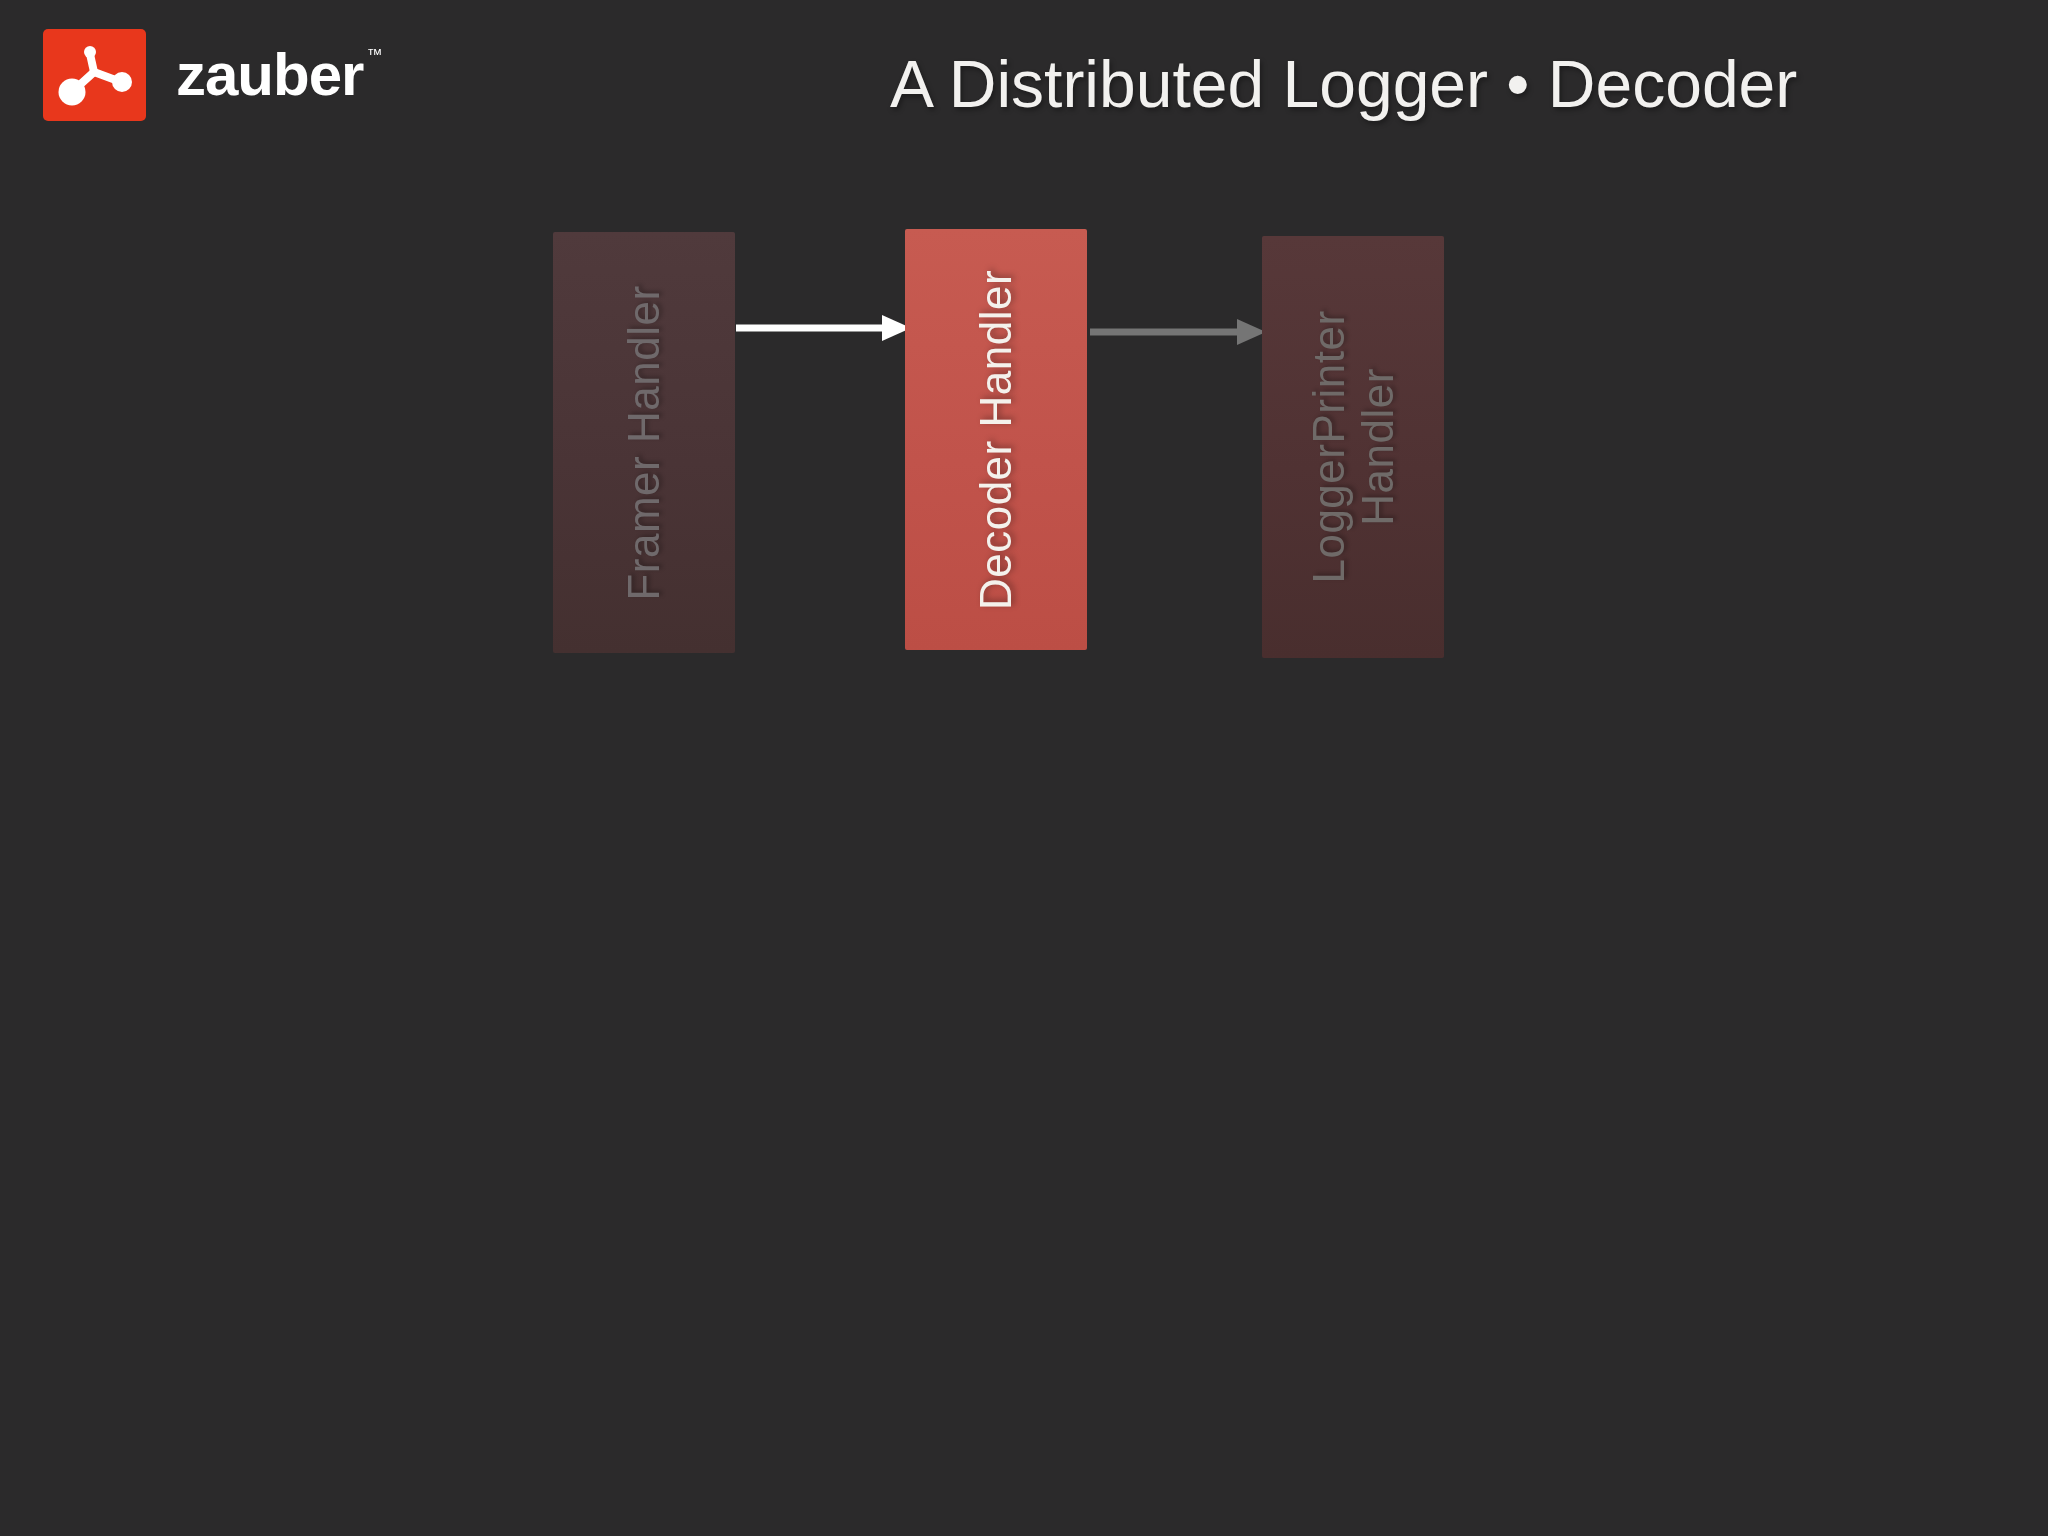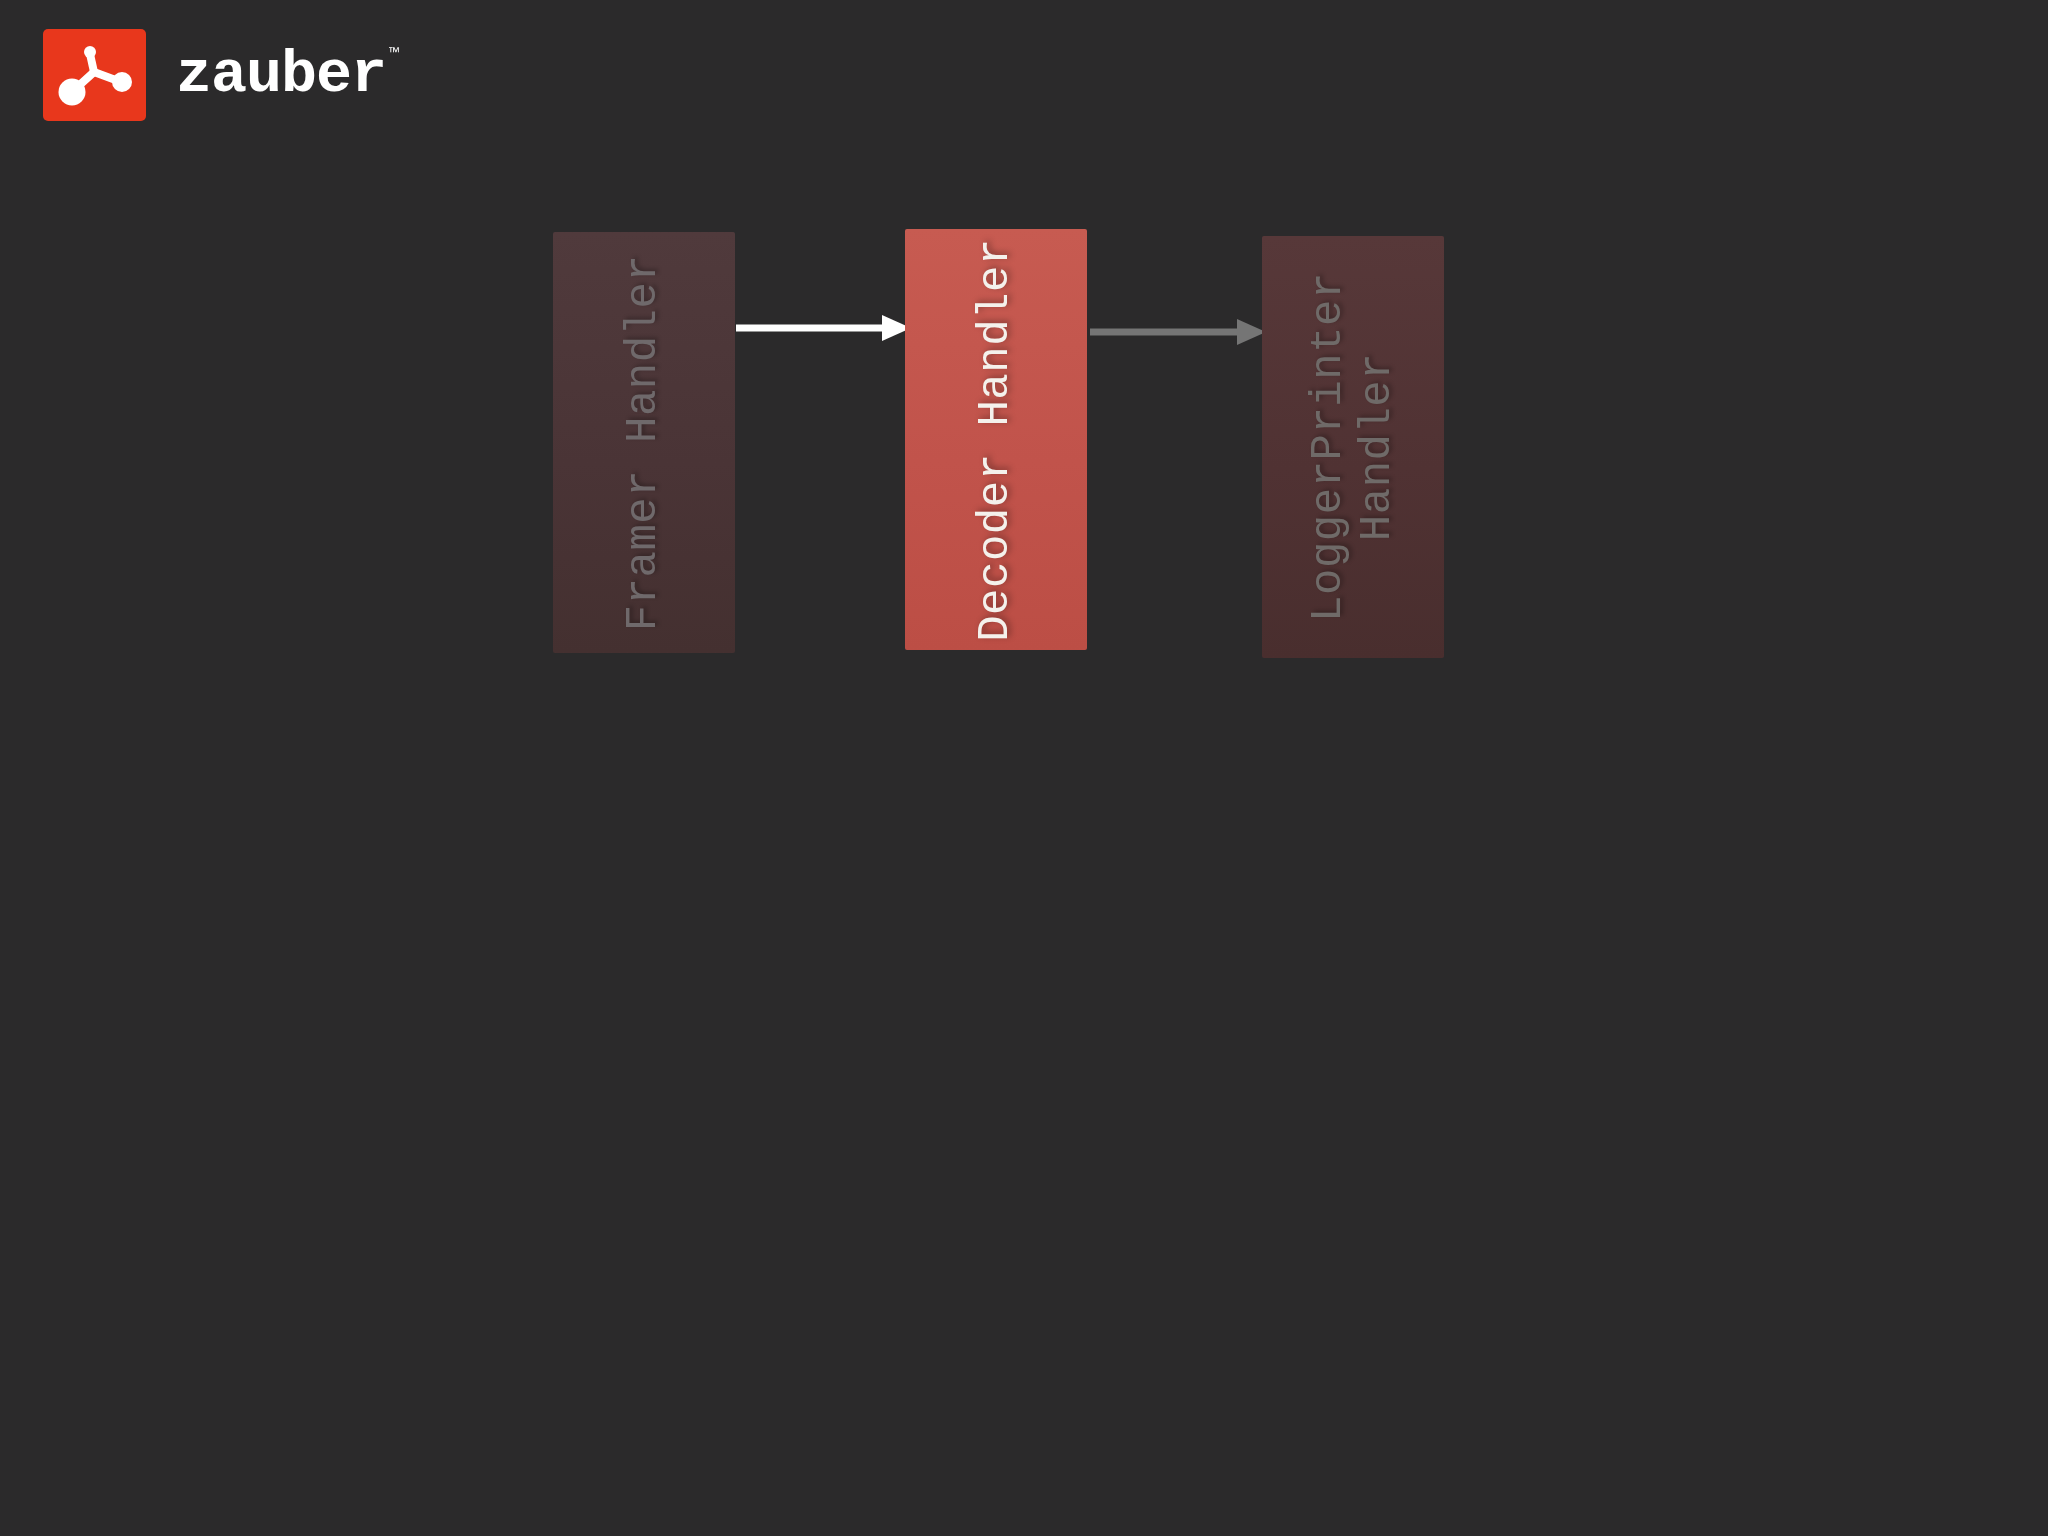--- a/index.html
+++ b/index.html
@@ -6,21 +6,21 @@
     margin: 0;
     padding: 0;
     background: #1a1a1a;
   }
   .slide {
     position: relative;
     width: 2048px;
     height: 1536px;
     background: #2b2a2b;
     overflow: hidden;
-    font-family: Liberation Mono, monospace;
+    font-family: Liberation Sans, sans-serif;
   }
 
   
   .brand {
     position: absolute;
     left: 43px;
     top: 29px;
     display: flex;
     align-items: center;
   }
@@ -140,20 +140,21 @@
           <circle cx="79" cy="53" r="10" stroke="none"></circle>
         </g>
       </svg>
     </div>
     <div class="brand-word">
       <span>zauber</span>
         <sup>™</sup>
     </div>
   </div>
 
+  <h1 class="title">A Distributed Logger • Decoder</h1>
 
   <div class="diagram">
 
     <div class="box box-framer">
       <div class="label">Framer Handler</div>
     </div>
 
     <svg class="arrow arrow-1" width="175" height="28" viewBox="0 0 175 28">
       <line x1="0" y1="14" x2="148" y2="14" stroke="#ffffff" stroke-width="7"></line>
       <polygon points="146,1 175,14 146,27" fill="#ffffff"></polygon>

